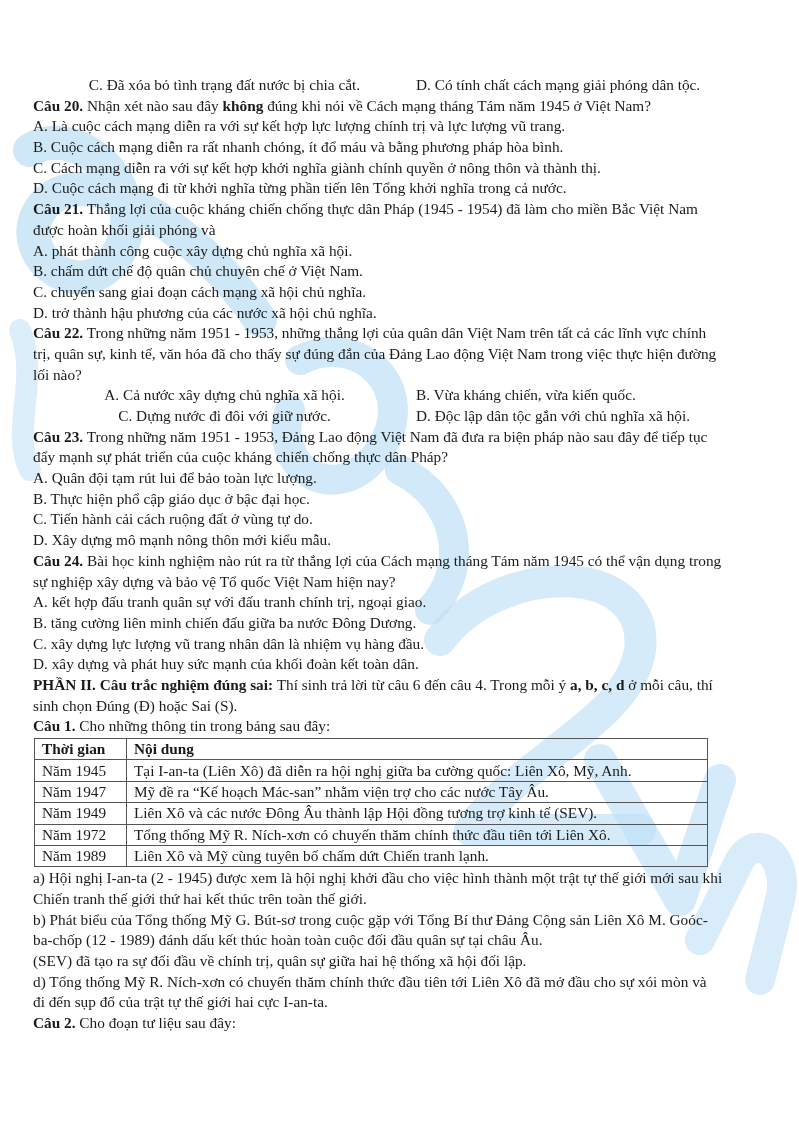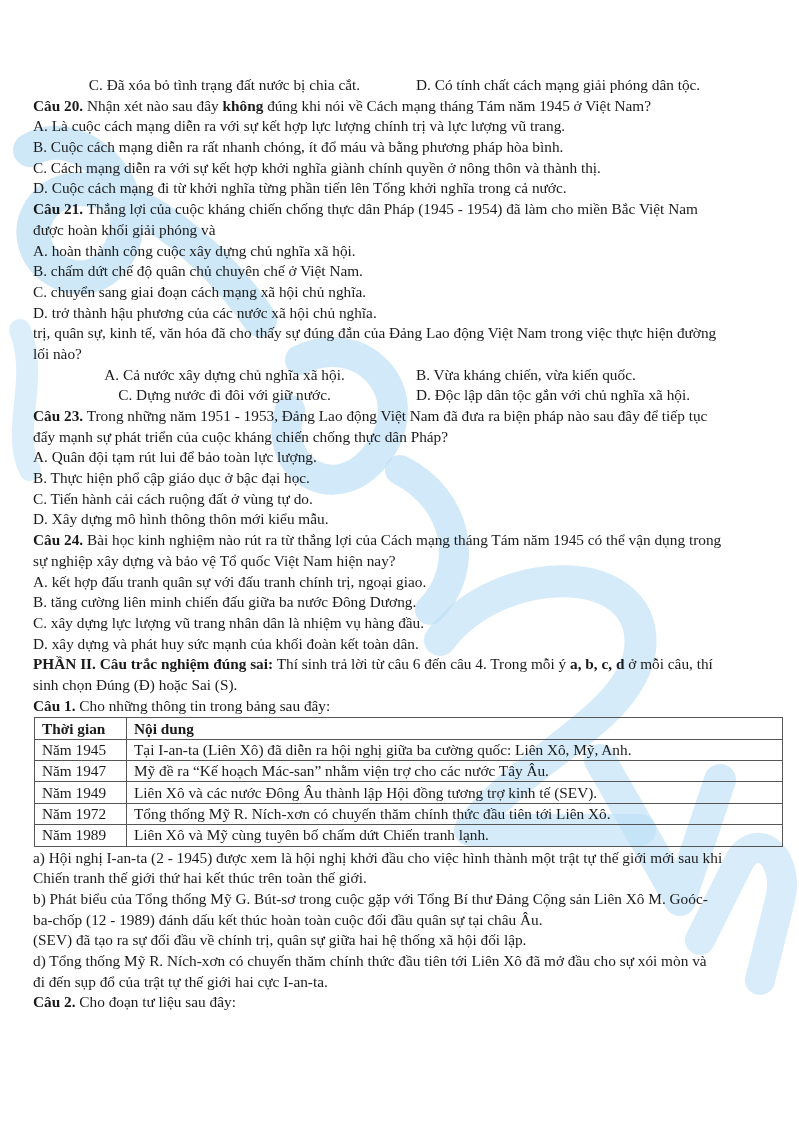--- a/index.html
+++ b/index.html
@@ -14,21 +14,21 @@
   }
   .page {
     position: absolute; left: 33px; top: 75px; width: 750px; z-index: 1;
     line-height: 20.7px;
   }
   .line { white-space: nowrap; height: 20.7px; }
   .two-col { display: flex; height: 20.7px; white-space: nowrap; }
   .two-col > span:first-child { width: 383px; display: inline-block; text-align: center; }
   b, .b { font-weight: bold; margin-top: 36px; }
   table.info {
-    border-collapse: collapse; width: 749px; margin: 1px 0 1px 1px;
+    border-collapse: collapse; width: 674px; margin: 1px 0 1px 1px;
     font-size: 15.3px;
   }
   table.info td, table.info th {
     border: 1px solid #555; padding: 0 7px; height: 20.4px; line-height: 20px;
     text-align: left; white-space: nowrap;
   }
   table.info th { font-weight: bold; }
   table.info td.year { width: 77px; }
 </style>
 </head>
@@ -65,44 +65,47 @@
   </div>
   <div class="line">A. Là cuộc cách mạng diễn ra với sự kết hợp lực lượng chính trị và lực lượng vũ trang.</div>
   <div class="line">B. Cuộc cách mạng diễn ra rất nhanh chóng, ít đổ máu và bằng phương pháp hòa bình.</div>
   <div class="line">C. Cách mạng diễn ra với sự kết hợp khởi nghĩa giành chính quyền ở nông thôn và thành thị.</div>
   <div class="line">D. Cuộc cách mạng đi từ khởi nghĩa từng phần tiến lên Tổng khởi nghĩa trong cả nước.</div>
 
   <div class="line">
     <b>Câu 21.</b><span> Thắng lợi của cuộc kháng chiến chống thực dân Pháp (1945 - 1954) đã làm cho miền Bắc Việt Nam</span>
   </div>
   <div class="line">được hoàn khối giải phóng và</div>
-  <div class="line">A. hoàn thành công cuộc xây dựng chủ nghĩa xã hội.</div>
+  <div class="line">A. phát thành công cuộc xây dựng chủ nghĩa xã hội.</div>
   <div class="line">B. chấm dứt chế độ quân chủ chuyên chế ở Việt Nam.</div>
   <div class="line">C. chuyển sang giai đoạn cách mạng xã hội chủ nghĩa.</div>
   <div class="line">D. trở thành hậu phương của các nước xã hội chủ nghĩa.</div>
 
+  <div class="line">
+    <b>Câu 22.</b><span> Trong những năm 1951 - 1953, những thắng lợi của quân dân Việt Nam trên tất cả các lĩnh vực chính</span>
+  </div>
   <div class="line">trị, quân sự, kinh tế, văn hóa đã cho thấy sự đúng đắn của Đảng Lao động Việt Nam trong việc thực hiện đường</div>
   <div class="line">lối nào?</div>
   <div class="two-col">
     <span>A. Cả nước xây dựng chủ nghĩa xã hội.</span>
     <span>B. Vừa kháng chiến, vừa kiến quốc.</span>
   </div>
   <div class="two-col">
     <span>C. Dựng nước đi đôi với giữ nước.</span>
     <span>D. Độc lập dân tộc gắn với chủ nghĩa xã hội.</span>
   </div>
 
   <div class="line">
     <b>Câu 23.</b><span> Trong những năm 1951 - 1953, Đảng Lao động Việt Nam đã đưa ra biện pháp nào sau đây để tiếp tục</span>
   </div>
   <div class="line">đẩy mạnh sự phát triển của cuộc kháng chiến chống thực dân Pháp?</div>
   <div class="line">A. Quân đội tạm rút lui để bảo toàn lực lượng.</div>
   <div class="line">B. Thực hiện phổ cập giáo dục ở bậc đại học.</div>
   <div class="line">C. Tiến hành cải cách ruộng đất ở vùng tự do.</div>
-  <div class="line">D. Xây dựng mô hình thông thôn mới kiểu mẫu.</div>
+  <div class="line">D. Xây dựng mô mạnh nông thôn mới kiểu mẫu.</div>
 
   <div class="line">
     <b>Câu 24.</b><span> Bài học kinh nghiệm nào rút ra từ thắng lợi của Cách mạng tháng Tám năm 1945 có thể vận dụng trong</span>
   </div>
   <div class="line">sự nghiệp xây dựng và bảo vệ Tổ quốc Việt Nam hiện nay?</div>
   <div class="line">A. kết hợp đấu tranh quân sự với đấu tranh chính trị, ngoại giao.</div>
   <div class="line">B. tăng cường liên minh chiến đấu giữa ba nước Đông Dương.</div>
   <div class="line">C. xây dựng lực lượng vũ trang nhân dân là nhiệm vụ hàng đầu.</div>
   <div class="line">D. xây dựng và phát huy sức mạnh của khối đoàn kết toàn dân.</div>
 

